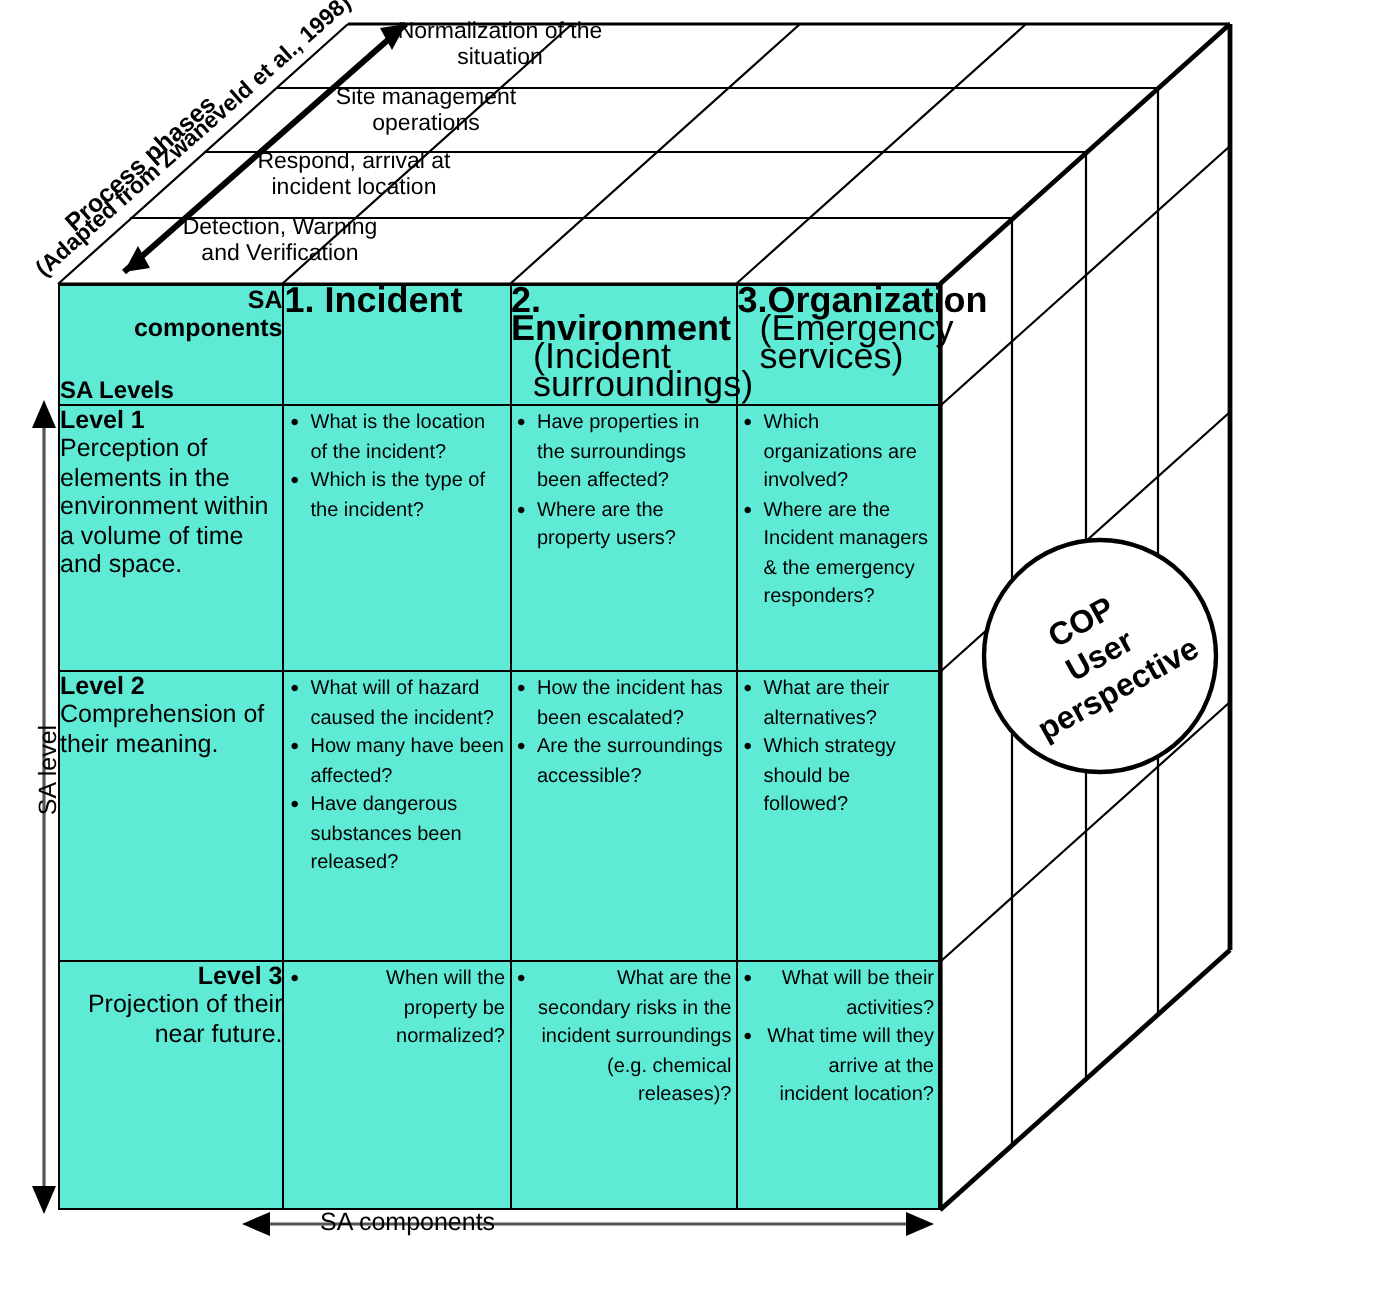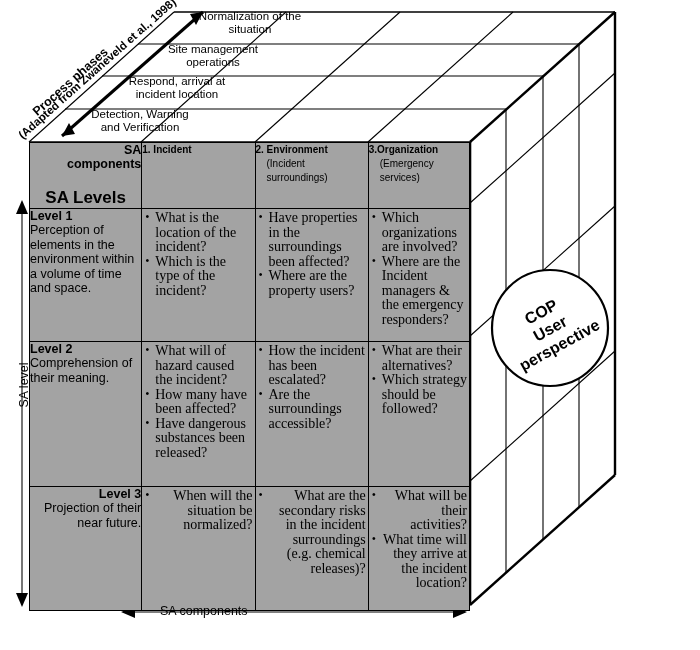--- a/index.html
+++ b/index.html
@@ -11,40 +11,40 @@
   
   .phase-label{position:absolute;text-align:center;font-size:11.5px;
                font-weight:normal;line-height:13px;color:#000;}
 
   
   .diag-cap{position:absolute;font-size:12.5px;font-weight:bold;
             white-space:nowrap;transform-origin:0 0;}
 
   
   #table{position:absolute;left:29px;top:142px;width:441px;height:463px;
-         border-collapse:collapse;table-layout:fixed;background:#a3a3a3;}
+         border-collapse:collapse;table-layout:fixed;background:#5eead4;}
   #table td{border:1px solid #000;vertical-align:top;padding:0;}
   #table col.c1{width:112px;}
   #table col.c2{width:113px;}
   #table col.c3{width:113px;}
   #table col.c4{width:101px;}
 
   .hdr-cell{padding:3px 4px 0 4px;}
   .hdr-sa{font-size:12.5px;font-weight:bold;text-align:right;line-height:14px;}
-  .hdr-lv{font-size:17px;font-weight:bold;text-align:center;margin-top:17px;}
-  .hdr-col{font-size:10px;font-weight:bold;line-height:14px;padding:3px 3px 0 5px;}
+  .hdr-lv{font-size:12px;font-weight:bold;text-align:left;margin-top:17px;}
+  .hdr-col{font-size:18px;font-weight:bold;line-height:14px;padding:3px 3px 0 5px;}
   .hdr-col .sub{font-weight:normal;display:block;padding-left:11px;}
 
   .lvl-cell{padding:3px 5px 0 5px;}
   .lvl-title{font-size:12.5px;font-weight:bold;line-height:14px;}
   .lvl-desc{font-size:12.5px;line-height:14.5px;}
 
   ul.qs{margin:2px 0 0 0;padding:0 2px 0 13px;list-style:none;}
-  ul.qs li{font-size:14px;line-height:14.5px;position:relative;
-           margin-bottom:0px;padding-left:0;font-family:Liberation Serif, serif;}
+  ul.qs li{font-size:10px;line-height:14.5px;position:relative;
+           margin-bottom:0px;padding-left:0;}
   ul.qs li:before{content:"\2022";position:absolute;left:-10px;top:-1px;
                   font-size:12px;}
 
   
   #sa-level-cap{position:absolute;left:-16px;top:378px;width:80px;
                 text-align:center;font-size:12.5px;
                 transform:rotate(-90deg);transform-origin:50% 50%;}
   #sa-comp-cap{position:absolute;left:160px;top:604px;font-size:12.5px;}
 
   
@@ -189,21 +189,21 @@
         </td>
     </tr>
 
     <tr style="height:124px;text-align:right;">
       <td class="lvl-cell">
         <div class="lvl-title">Level 3</div>
         <div class="lvl-desc">Projection of their near future.</div>
       </td>
       <td class="lvl-cell">
           <ul class="qs">
-            <li>When will the situation be normalized?</li>
+            <li>When will the property be normalized?</li>
           </ul>
         </td>
       <td class="lvl-cell">
           <ul class="qs">
             <li>What are the secondary risks in the incident surroundings (e.g. chemical releases)?</li>
           </ul>
         </td>
       <td class="lvl-cell">
           <ul class="qs">
             <li>What will be their activities?</li>

